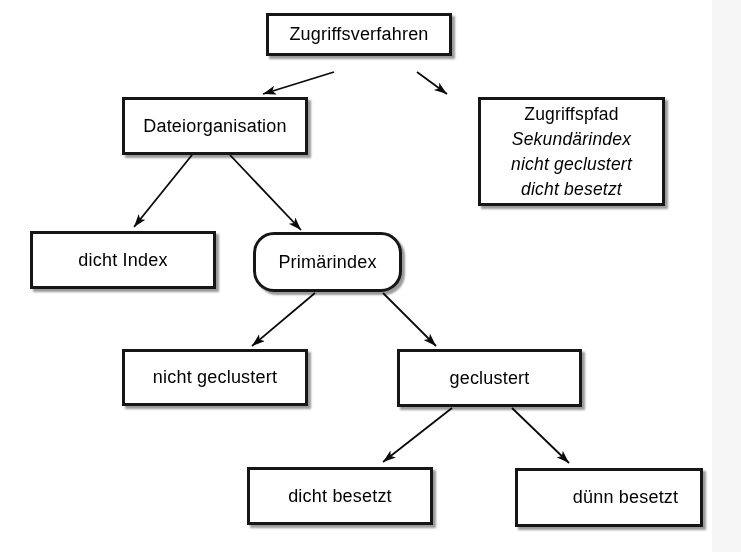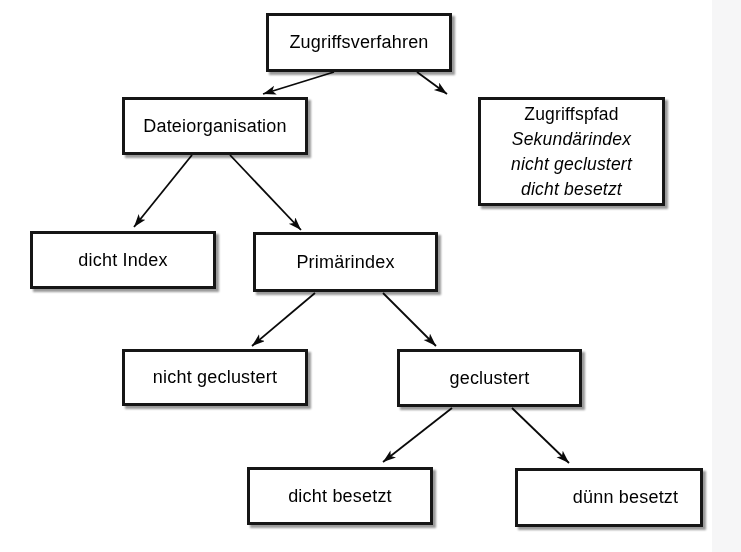--- a/index.html
+++ b/index.html
@@ -72,40 +72,40 @@
     <line x1="334" y1="72" x2="263" y2="94" stroke="#0a0a0a" stroke-width="1.8" marker-end="url(#arrow)"></line>
     <line x1="417" y1="72" x2="447" y2="94" stroke="#0a0a0a" stroke-width="1.8" marker-end="url(#arrow)"></line>
     <line x1="192" y1="155" x2="134" y2="227" stroke="#0a0a0a" stroke-width="1.8" marker-end="url(#arrow)"></line>
     <line x1="230" y1="155" x2="301" y2="230" stroke="#0a0a0a" stroke-width="1.8" marker-end="url(#arrow)"></line>
     <line x1="315" y1="293" x2="252" y2="346" stroke="#0a0a0a" stroke-width="1.8" marker-end="url(#arrow)"></line>
     <line x1="383" y1="293" x2="436" y2="346" stroke="#0a0a0a" stroke-width="1.8" marker-end="url(#arrow)"></line>
     <line x1="452" y1="408" x2="383" y2="462" stroke="#0a0a0a" stroke-width="1.8" marker-end="url(#arrow)"></line>
     <line x1="512" y1="408" x2="569" y2="463" stroke="#0a0a0a" stroke-width="1.8" marker-end="url(#arrow)"></line>
   </svg>
 
-  <div class="node" style="left:266px; top:13px; width:186px; height:59px;">
+  <div class="node" style="left:266px; top:13px; width:186px; height:43px;">
     <span>Zugriffsverfahren</span>
   </div>
 
   <div class="node" style="left:122px; top:97px; width:186px; height:58px;">
     <span>Dateiorganisation</span>
   </div>
 
   <div class="node multi" style="left:437px; top:97px; width:187px; height:109px;">
     <span class="line">Zugriffspfad</span>
     <span class="line em">Sekundärindex</span>
     <span class="line em">nicht geclustert</span>
     <span class="line em">dicht besetzt</span>
   </div>
 
   <div class="node" style="left:30px; top:231px; width:186px; height:58px;">
     <span>dicht Index</span>
   </div>
 
-  <div class="node" style="left:253px; top:232px; width:185px; height:60px;">
+  <div class="node" style="left:253px; top:232px; width:149px; height:60px;border-radius:21px;">
     <span>Primärindex</span>
   </div>
 
   <div class="node" style="left:122px; top:349px; width:186px; height:57px;">
     <span>nicht geclustert</span>
   </div>
 
   <div class="node" style="left:397px; top:349px; width:185px; height:58px;">
     <span>geclustert</span>
   </div>

